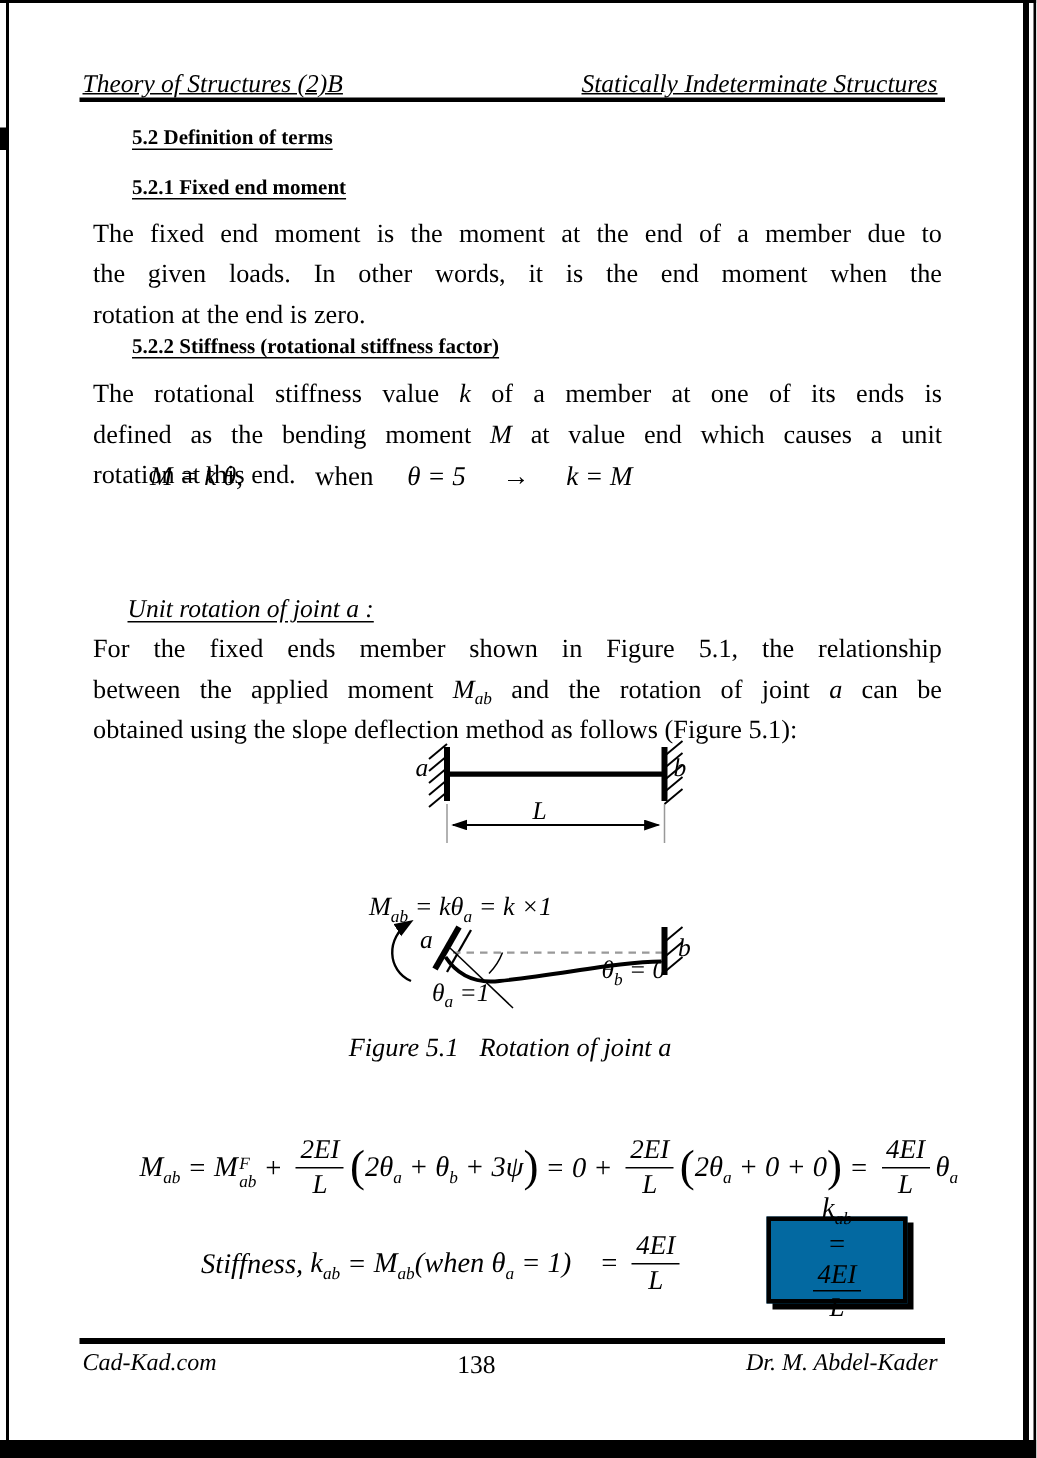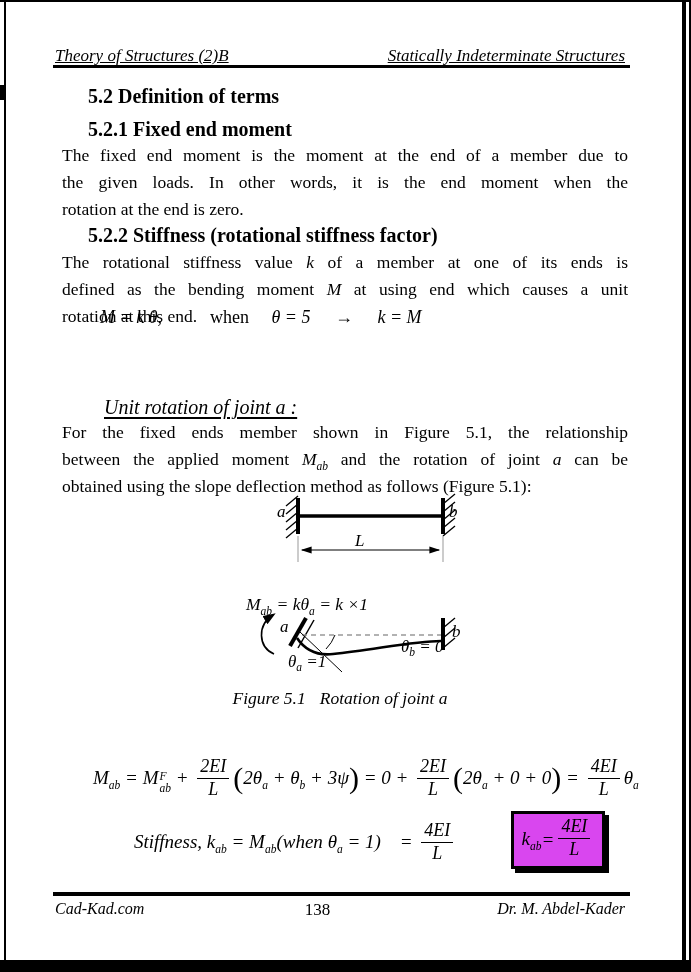--- a/index.html
+++ b/index.html
@@ -16,22 +16,22 @@
   
   .hdr{position:absolute;top:46px;font-style:italic;font-size:17px;text-decoration:underline;}
   .hdr-l{left:55px;} .hdr-r{right:66px;}
   .hdr-rule{position:absolute;left:53px;top:65px;width:577px;height:3px;background:#000;}
   .ftr-rule{position:absolute;left:53px;top:892px;width:577px;height:4px;background:#000;}
   .ftr{position:absolute;top:900px;font-size:16px;}
   .ftr-l{left:55px;font-style:italic;}
   .ftr-c{left:0;width:635px;text-align:center;font-size:17px;}
   .ftr-r{right:66px;font-style:italic;}
   
-  .h{position:absolute;font-weight:bold;font-size:20px;text-underline-offset:3px;white-space:nowrap;}
-  .hi{position:absolute;font-style:italic;font-size:20px;text-decoration:underline;text-underline-offset:3px;white-space:nowrap;margin-left:19px;}
+  .h{position:absolute;font-weight:bold;font-size:14px;text-decoration:underline;text-underline-offset:3px;white-space:nowrap;}
+  .hi{position:absolute;font-style:italic;font-size:17px;text-decoration:underline;text-underline-offset:3px;white-space:nowrap;}
   .pline{position:absolute;left:62px;width:566px;height:27px;line-height:27px;font-size:17.5px;
          text-align:justify;text-align-last:justify;}
   .pline.last{text-align-last:left;}
   .it{font-style:italic;}
   sub{font-size:11.5px;font-style:italic;}
   .mathline{position:absolute;left:100px;top:307px;font-size:18px;font-style:italic;white-space:nowrap;}
   .mathline .gap1{margin-left:48px;} .mathline .gap2{margin-left:18px;font-style:normal;}
   .mathline .gap3{margin-left:20px;}
   
   .dia{position:absolute;}
@@ -40,21 +40,21 @@
   .caption .cb{font-weight:normal;margin-right:14px;}
   
   .eqrow{position:absolute;font-style:italic;font-size:19px;white-space:nowrap;}
   .frac{display:inline-flex;flex-direction:column;align-items:center;vertical-align:middle;
         margin:0 4px;font-size:18px;line-height:1.2;position:relative;top:-2px;}
   .fnum{border-bottom:1.6px solid #000;padding:0 3px;}
   .bigp{display:inline-block;vertical-align:middle;font-size:30px;font-style:normal;line-height:1;position:relative;top:-2px;}
   .stack{display:inline-flex;flex-direction:column;vertical-align:middle;font-size:11.5px;line-height:1.05;margin-left:1px;position:relative;top:2px;}
   .rbox{position:absolute;left:511px;top:811px;width:88px;height:52px;border:3.5px solid #000;
         box-shadow:4px 4px 0 0 #000;display:flex;align-items:center;justify-content:center;
-        font-style:italic;font-size:19px;white-space:nowrap;background:#d946ef;}
+        font-style:italic;font-size:19px;white-space:nowrap;background:#0369a1;flex-direction:column;}
 </style>
 </head>
 <body>
 
 <div class="page">
 
   <div class="fr fr-top"></div>
   <div class="fr fr-left"></div>
   <div class="fr fr-left2"></div>
   <div class="fr fr-r1"></div>
@@ -68,21 +68,21 @@
   <div class="h" style="left:88px;top:85px;">5.2 Definition of terms</div>
   <div class="h" style="left:88px;top:118px;">5.2.1 Fixed end moment</div>
 
   <div class="pline" style="top:142px;">The fixed end moment is the moment at the end of a member due to</div>
   <div class="pline" style="top:169px;">the given loads. In other words, it is the end moment when the</div>
   <div class="pline last" style="top:196px;">rotation at the end is zero.</div>
 
   <div class="h" style="left:88px;top:224px;">5.2.2 Stiffness (rotational stiffness factor)</div>
 
   <div class="pline" style="top:249px;"><span>The rotational stiffness value </span><span class="it">k</span><span> of a member at one of its ends is</span></div>
-  <div class="pline" style="top:276px;"><span>defined as the bending moment </span><span class="it">M</span><span> at using end which causes a unit</span></div>
+  <div class="pline" style="top:276px;"><span>defined as the bending moment </span><span class="it">M</span><span> at value end which causes a unit</span></div>
   <div class="pline last" style="top:303px;">rotation at this end.</div>
 
   <div class="mathline">
     <span>M = k θ,</span><span class="gap1"><span style="font-style:normal;">when</span></span>
     <span class="gap2"><span class="it">θ = 5</span></span>
     <span class="gap3" style="font-style:normal;">→</span>
     <span class="gap3">k = M</span>
   </div>
 
   <div class="hi" style="left:85px;top:396px;">Unit rotation of joint a :</div>

